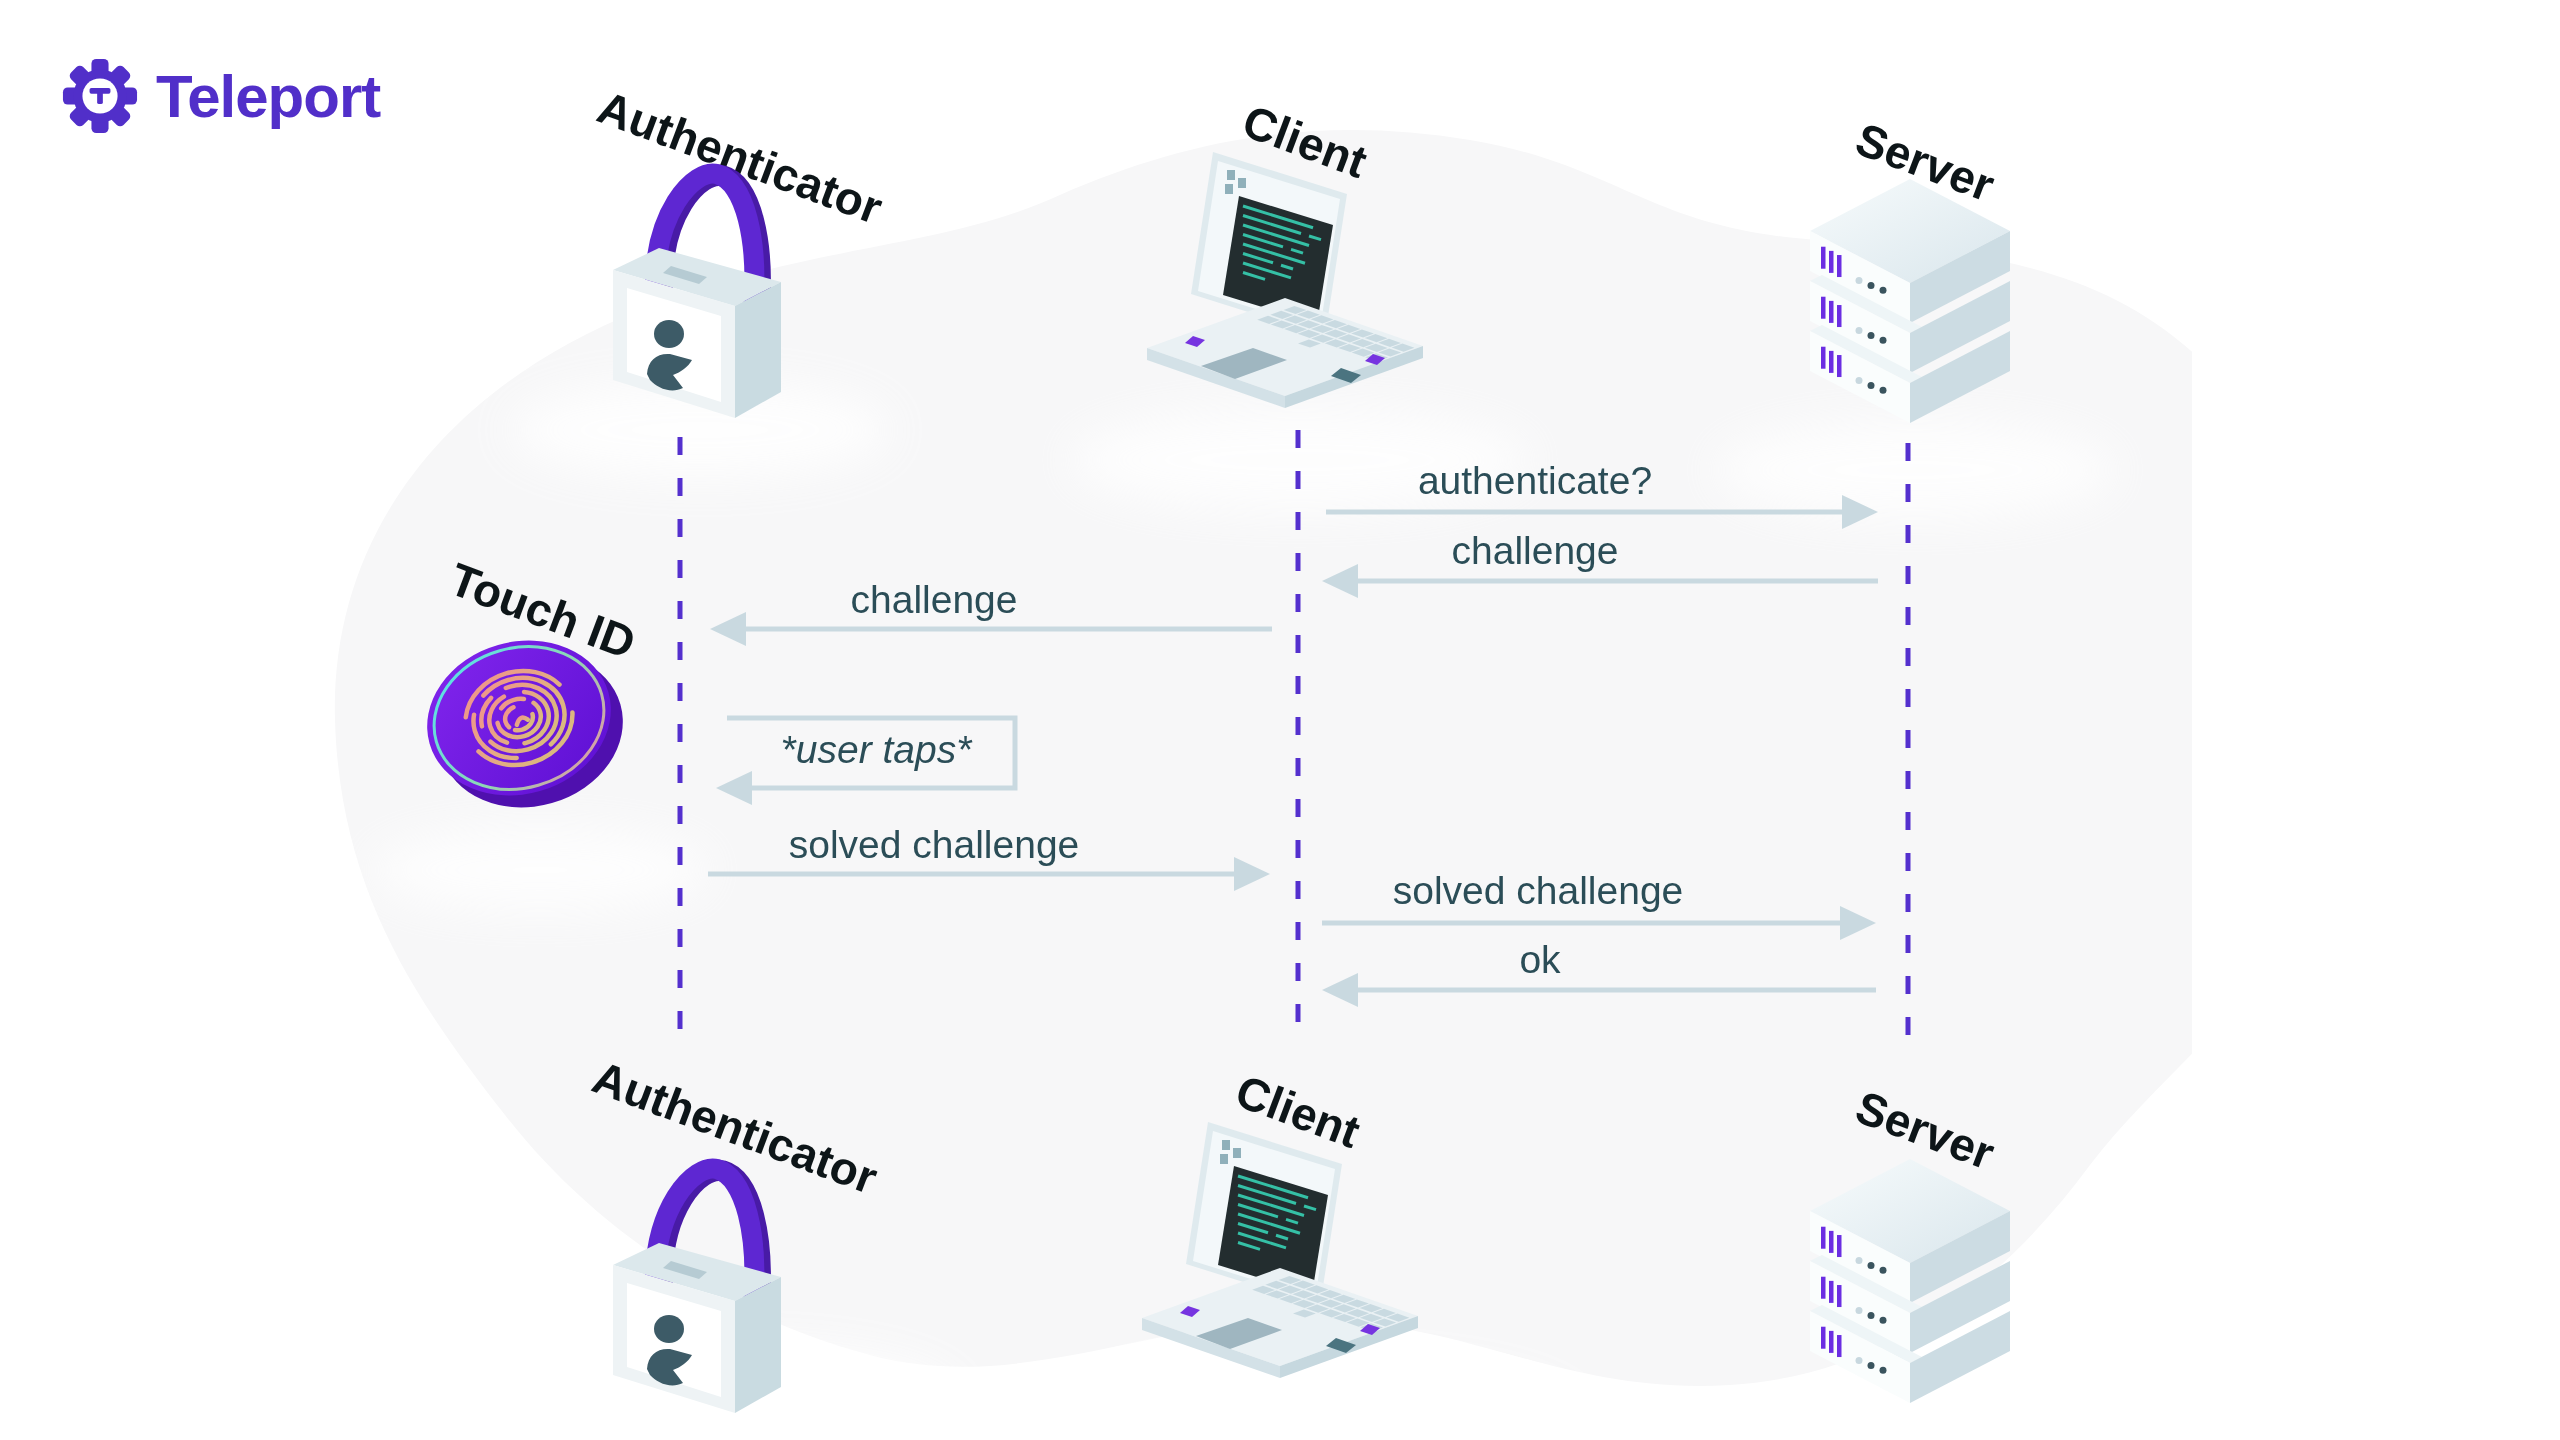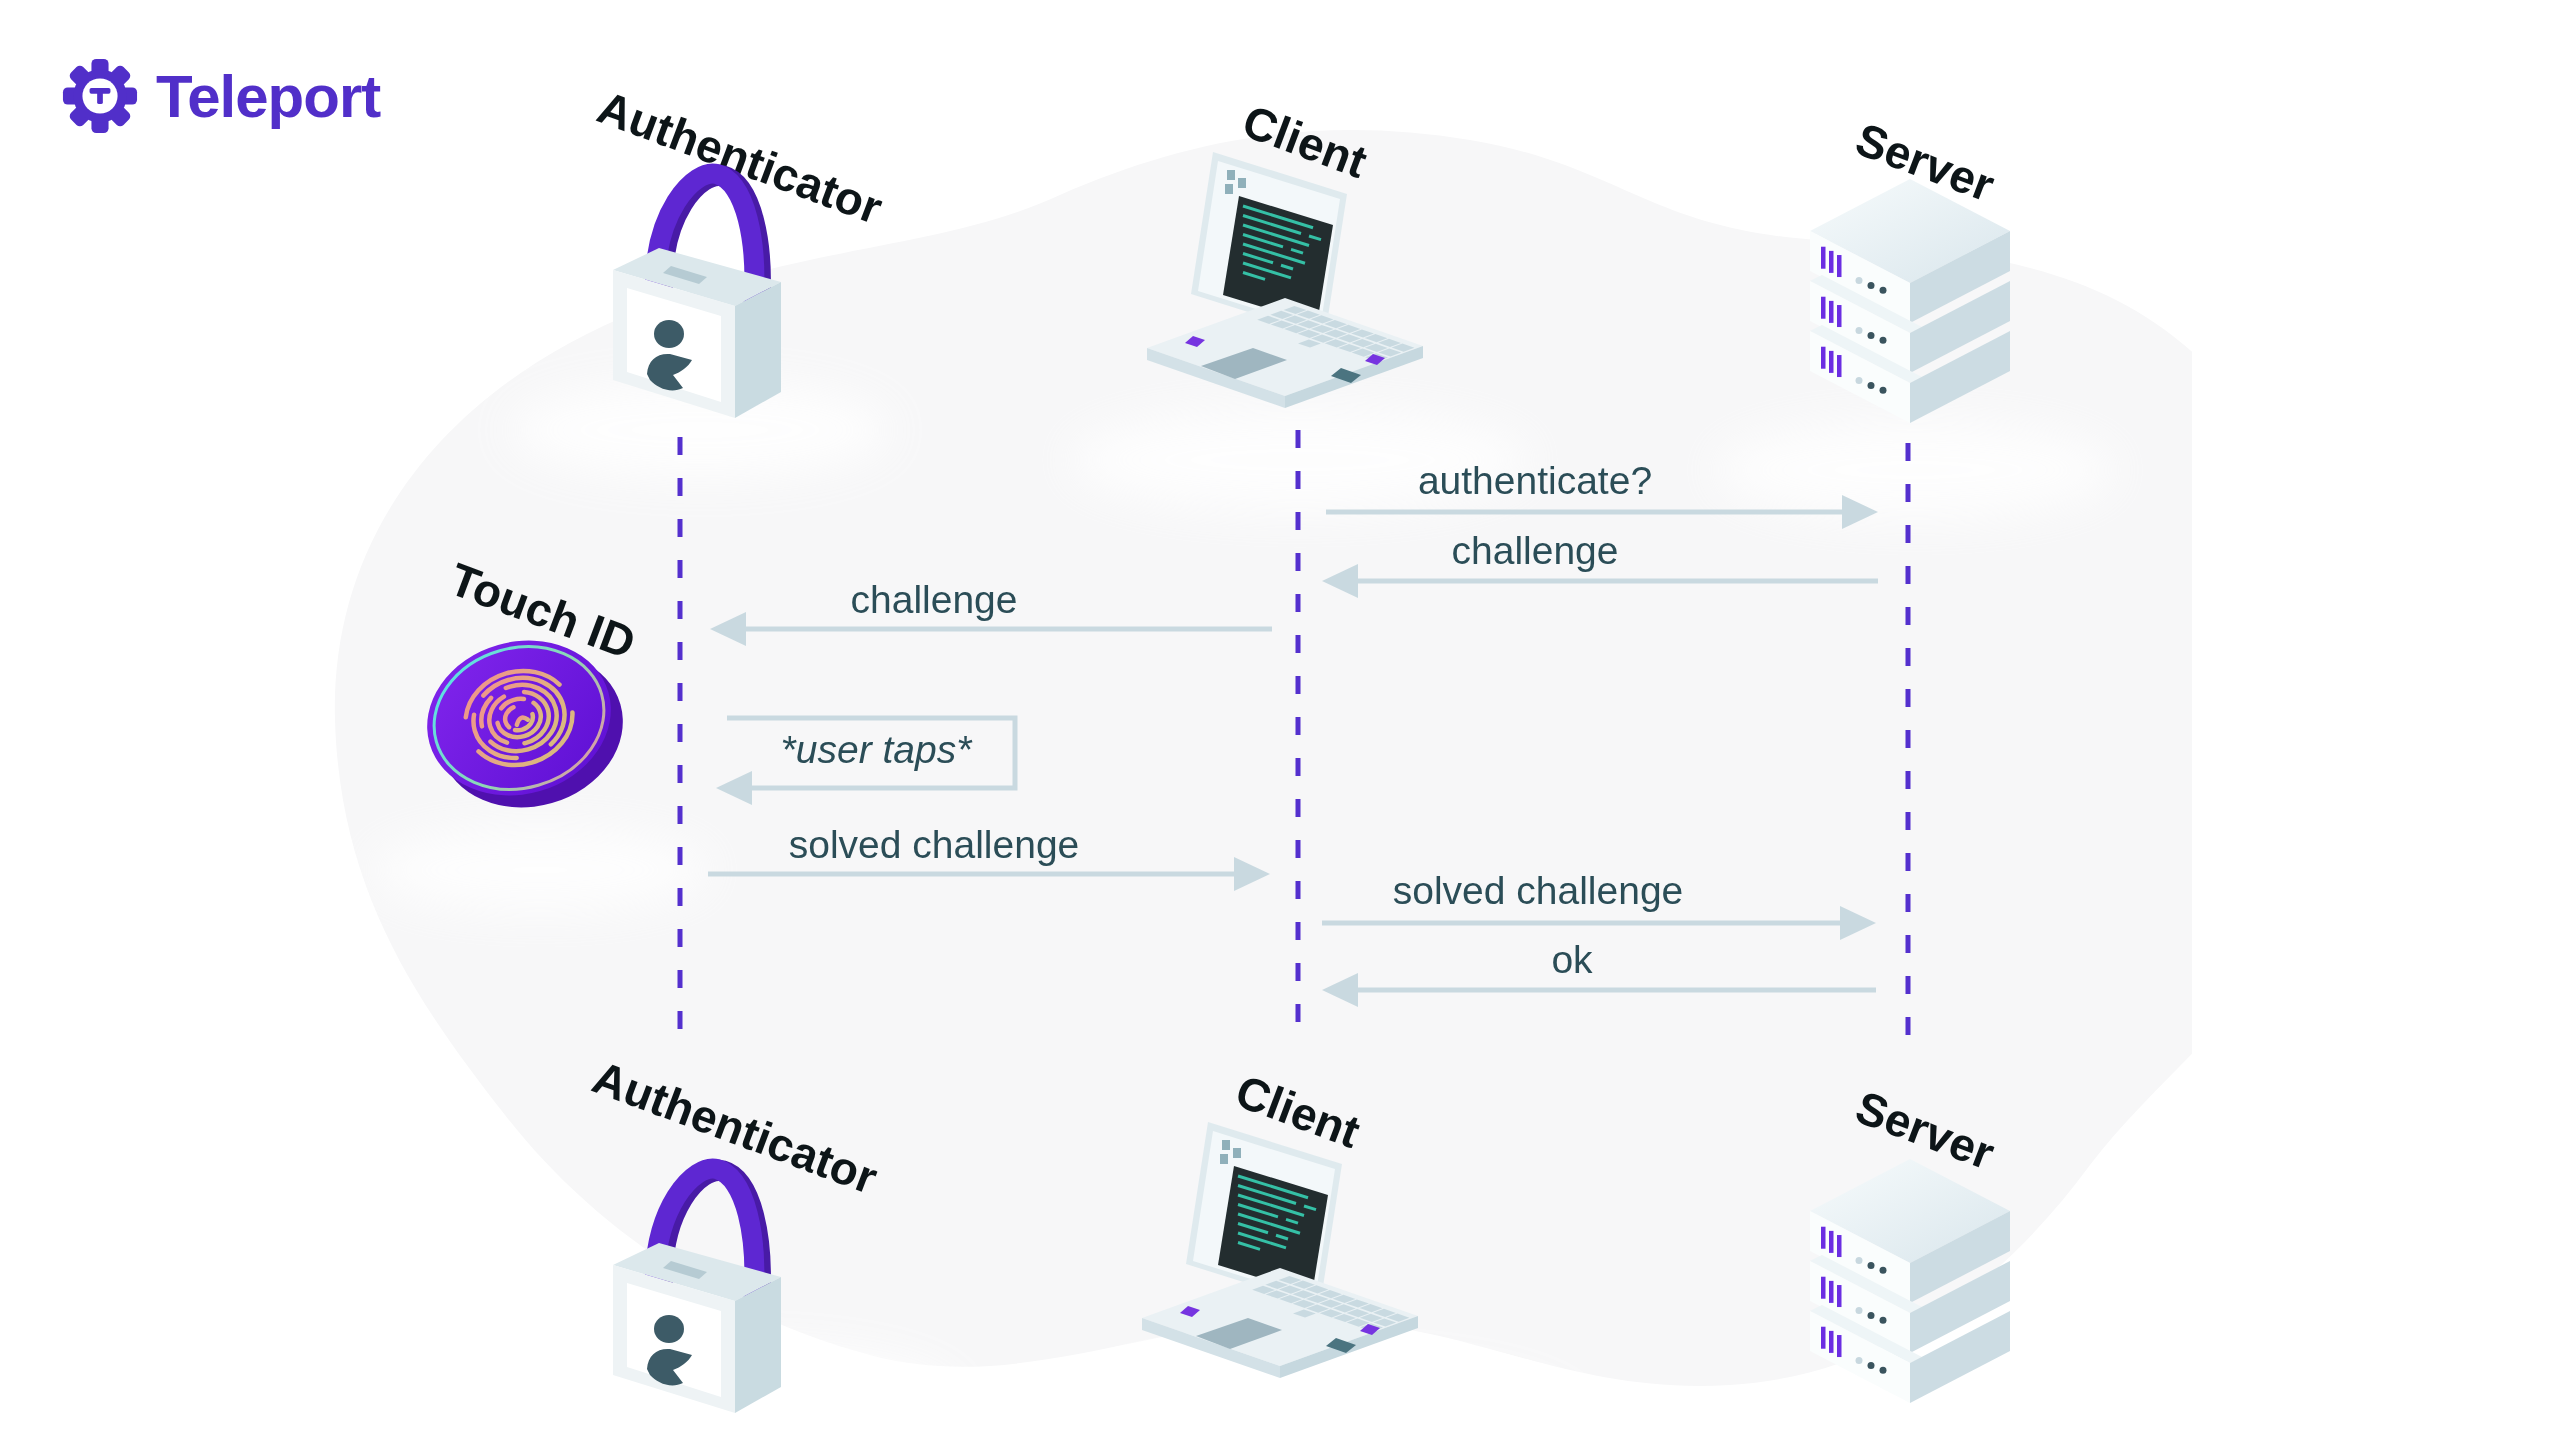--- a/index.html
+++ b/index.html
@@ -386,15 +386,15 @@
         <path d="M 100,126 q 6,-10 12,-2" stroke="url(#fpg)" stroke-width="4.5" fill="none" stroke-linecap="round"></path>
       </g>
   </svg>
 
   <div class="msg-label" style="left:1535px;top:481px;">authenticate?</div>
   <div class="msg-label" style="left:1535px;top:551px;">challenge</div>
   <div class="msg-label" style="left:934px;top:600px;">challenge</div>
   <div class="msg-label" style="left:876px;top:750px;font-style:italic;">*user taps*</div>
   <div class="msg-label" style="left:934px;top:845px;">solved challenge</div>
   <div class="msg-label" style="left:1538px;top:891px;">solved challenge</div>
-  <div class="msg-label" style="left:1572px;top:960px;">ok</div>
+  <div class="msg-label" style="left:1540px;top:960px;">ok</div>
 
 </div>
 
 </body></html>

